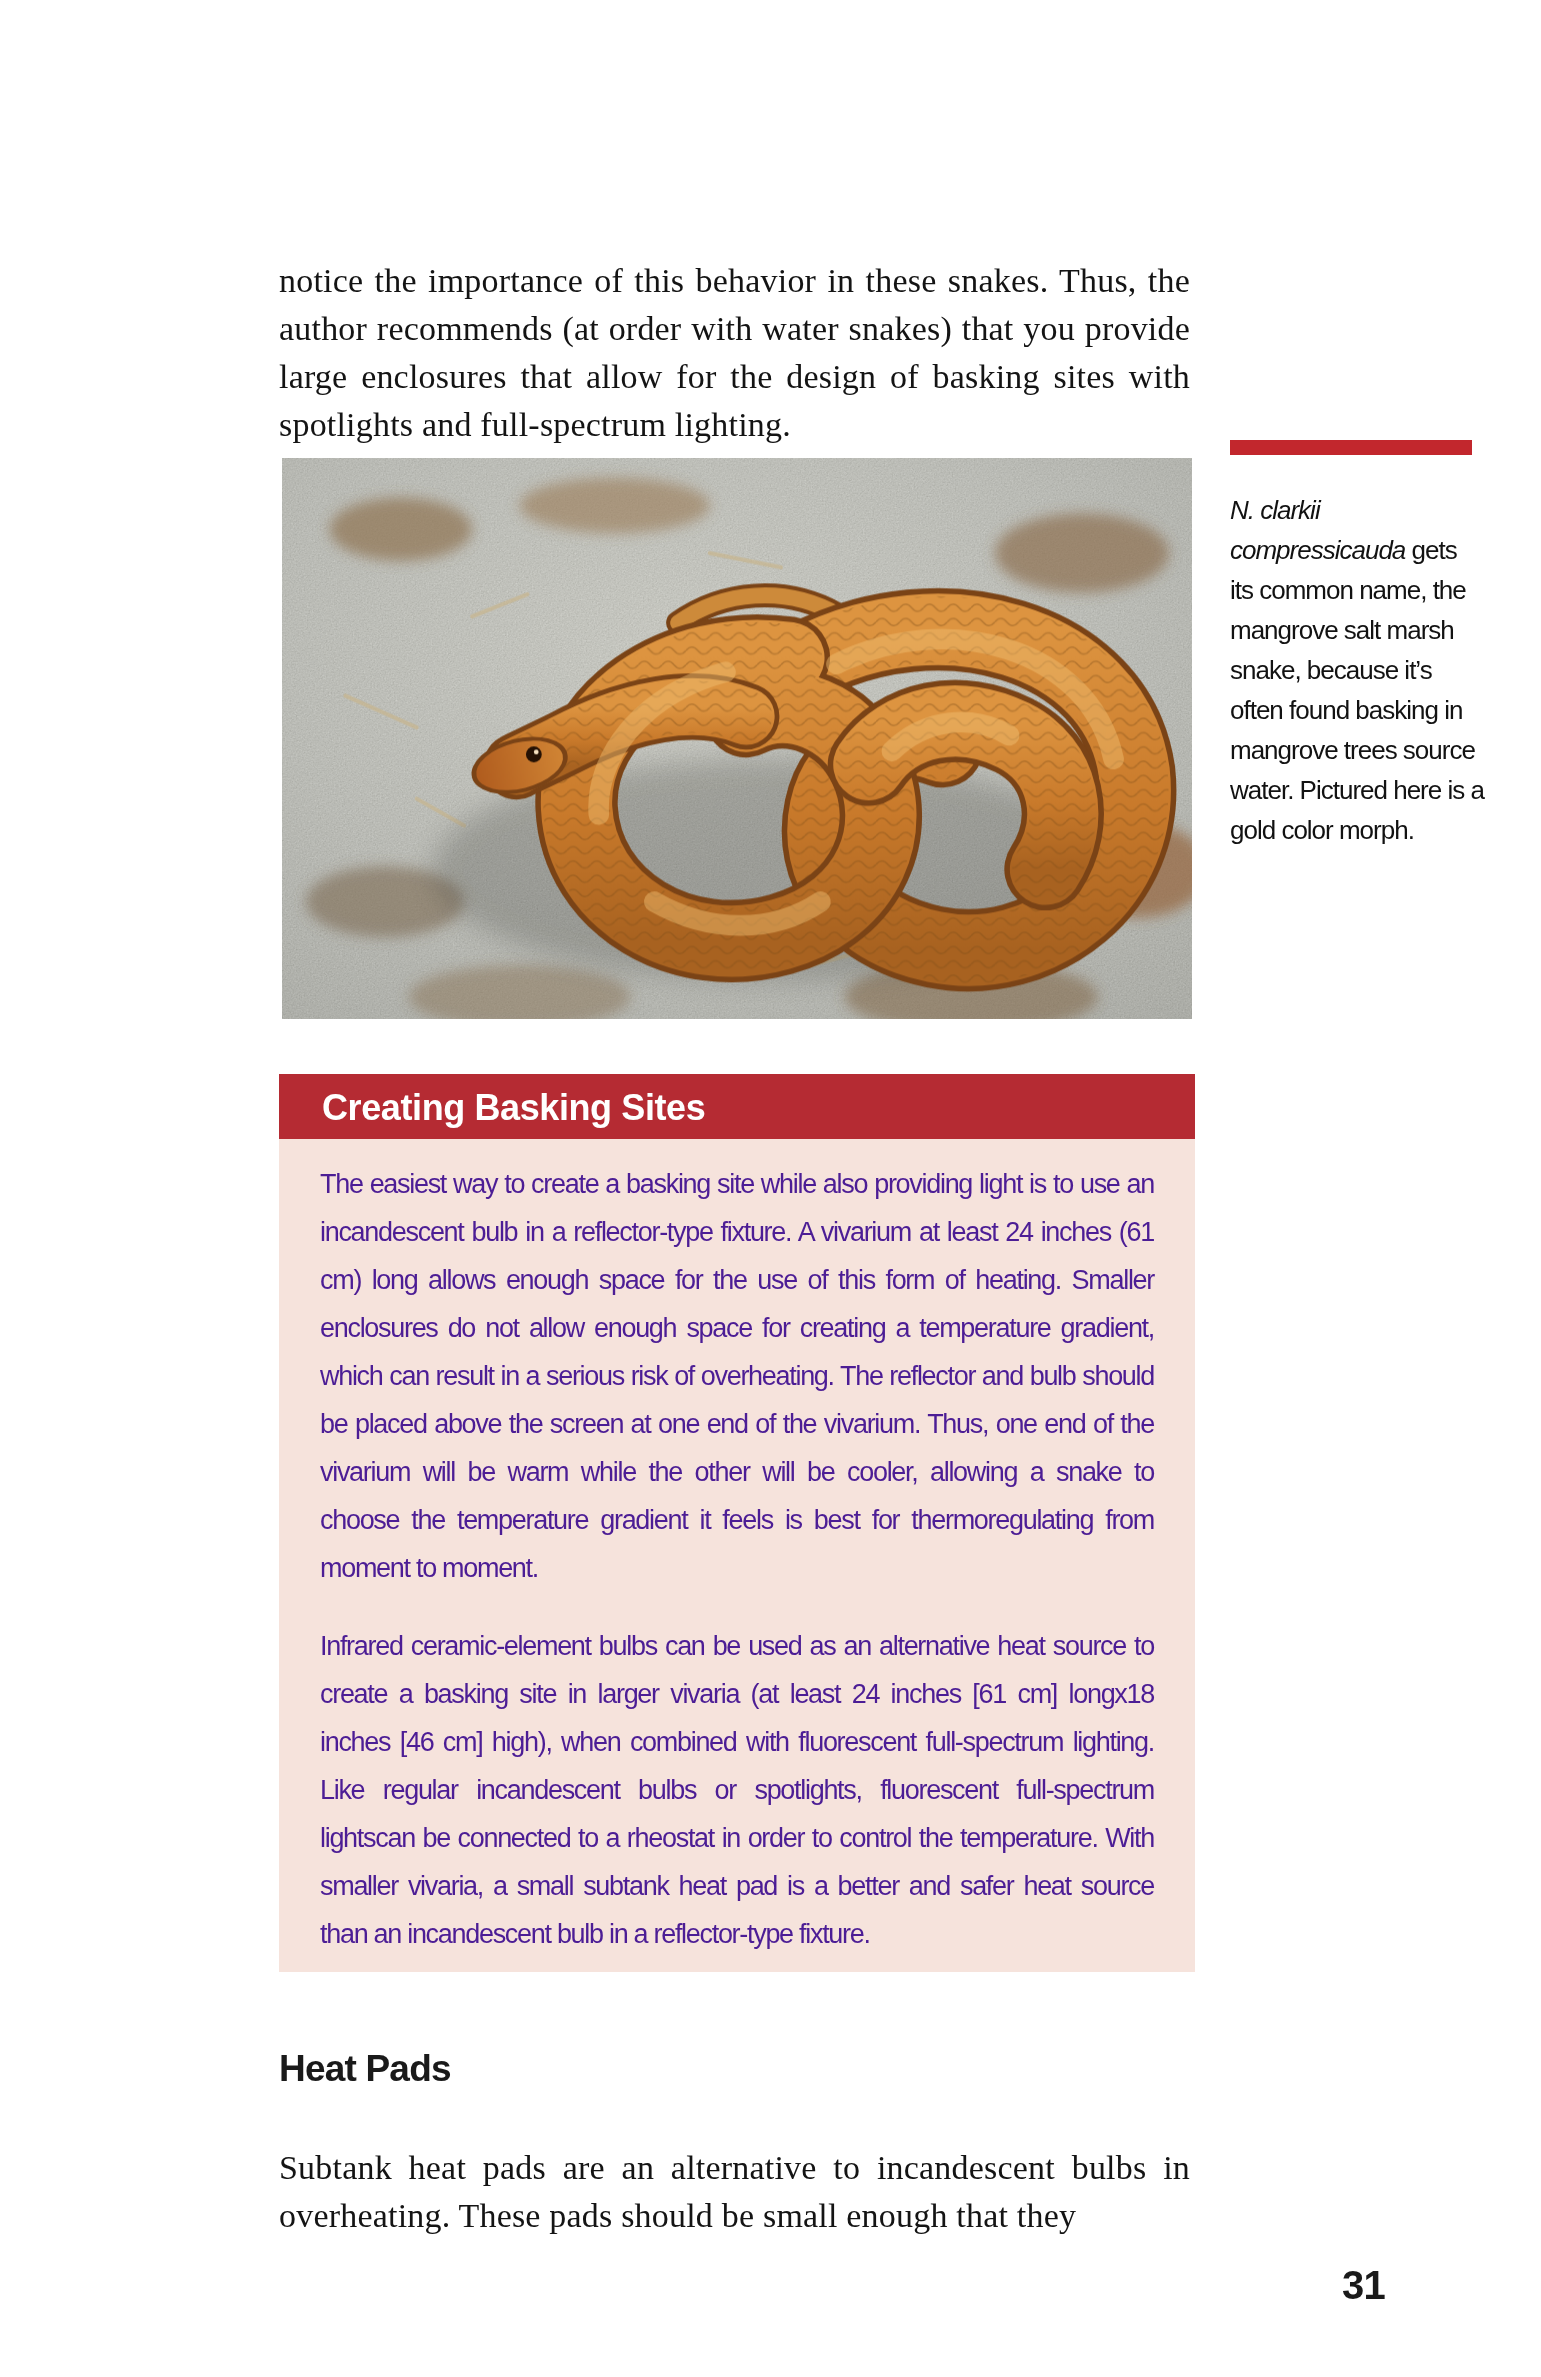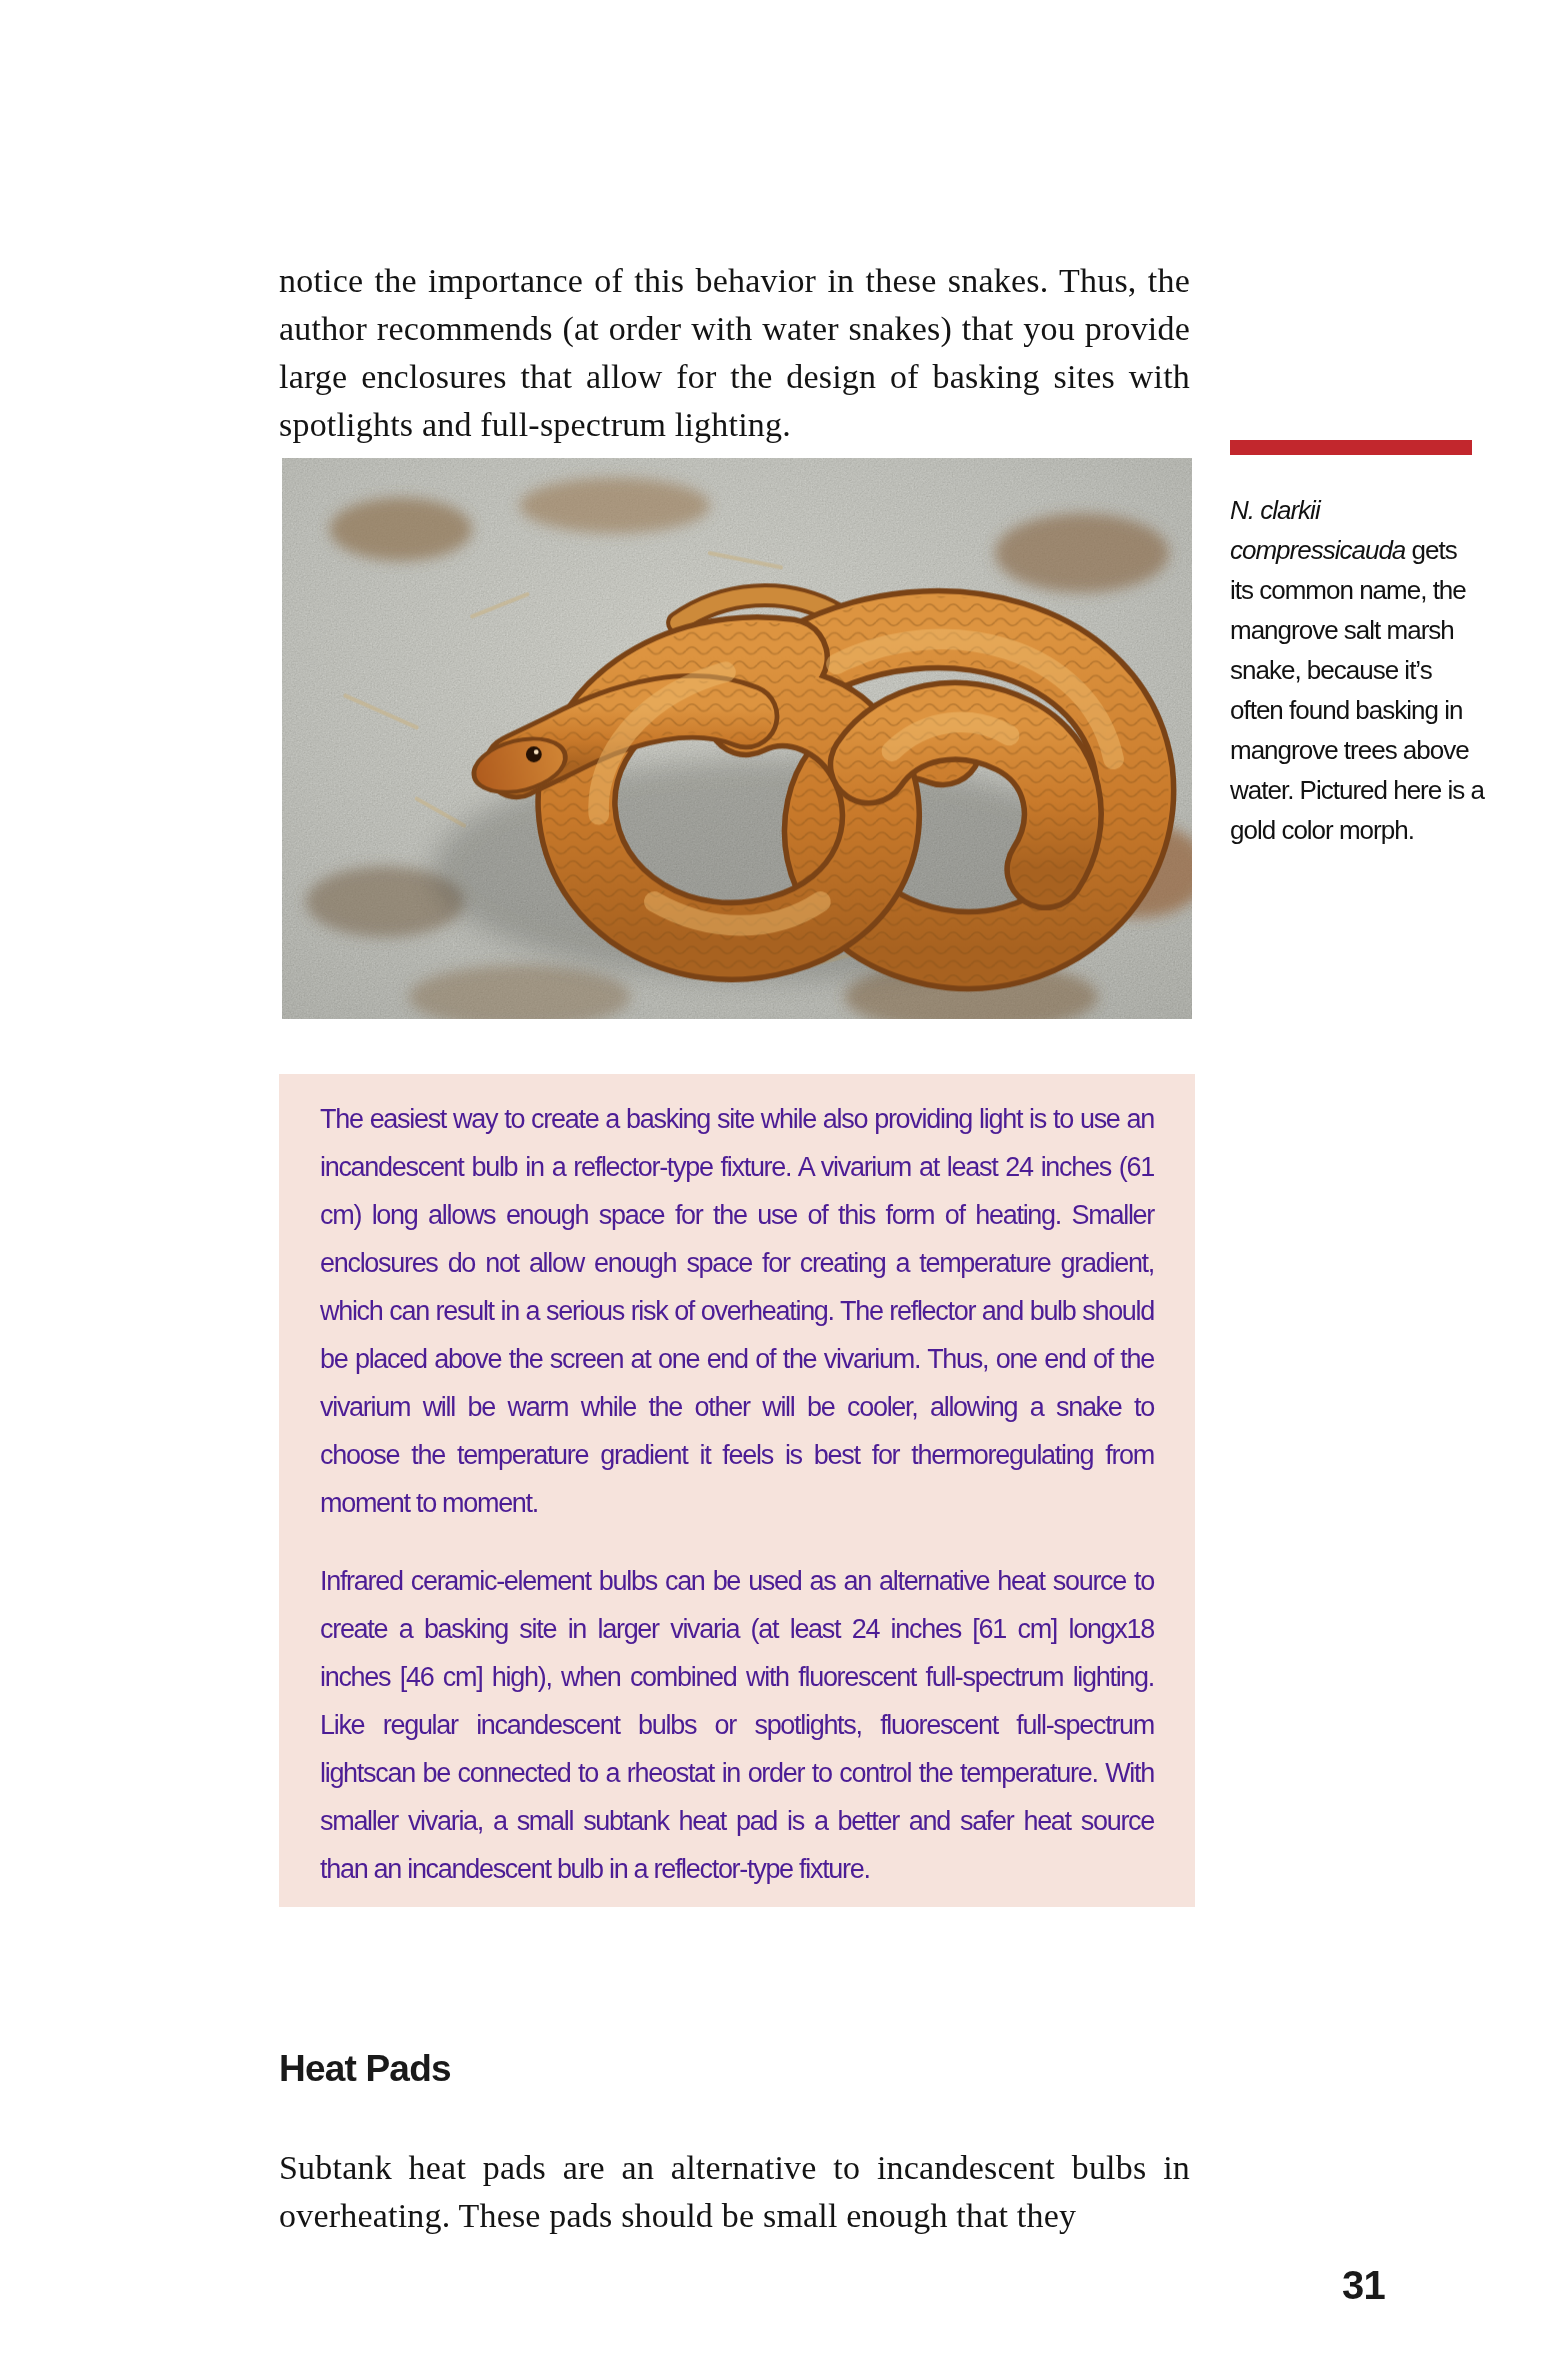--- a/index.html
+++ b/index.html
@@ -141,23 +141,24 @@
       <g transform="rotate(-14 300 388)">
         <ellipse cx="300" cy="388" rx="62" ry="34" fill="#7a4316"></ellipse>
         <ellipse cx="300" cy="388" rx="56" ry="29" fill="url(#headg)"></ellipse>
       </g>
       <circle cx="318" cy="374" r="10" fill="#241104"></circle>
       <circle cx="321" cy="371" r="3" fill="#f7e2c2"></circle>
     </svg>
   </div>
 
   <div class="cap-bar"></div>
-  <p class="caption"><span class="species">N. clarkii compressicauda</span><span> gets its common name, the mangrove salt marsh snake, because it’s often found basking in mangrove trees above water. Pictured here is a gold color morph.</span></p>
+  <p class="caption"><span class="species">N. clarkii compressicauda</span><span> gets its common name, the mangrove salt marsh snake, because it’s often found basking in mangrove trees source water. Pictured here is a gold color morph.</span></p>
 
   <div class="feature">
+    <div class="feature-head">Creating Basking Sites</div>
     <div class="feature-body">
       <p>The easiest way to create a basking site while also providing light is to use an incandescent bulb in a reflector-type fixture. A vivarium at least 24 inches (61 cm) long allows enough space for the use of this form of heating. Smaller enclosures do not allow enough space for creating a temperature gradient, which can result in a serious risk of overheating. The reflector and bulb should be placed above the screen at one end of the vivarium. Thus, one end of the vivarium will be warm while the other will be cooler, allowing a snake to choose the temperature gradient it feels is best for thermoregulating from moment to moment.</p>
       <p>Infrared ceramic-element bulbs can be used as an alternative heat source to create a basking site in larger vivaria (at least 24 inches [61 cm] longx18 inches [46 cm] high), when combined with fluorescent full-spectrum lighting. Like regular incandescent bulbs or spotlights, fluorescent full-spectrum lightscan be connected to a rheostat in order to control the temperature. With smaller vivaria, a small subtank heat pad is a better and safer heat source than an incandescent bulb in a reflector-type fixture.</p>
     </div>
   </div>
 
   <h2 class="heat-heading" style="margin:0;">Heat Pads</h2>
 
   <p class="outro">Subtank heat pads are an alternative to incandescent bulbs in overheating. These pads should be small enough that they</p>
 

